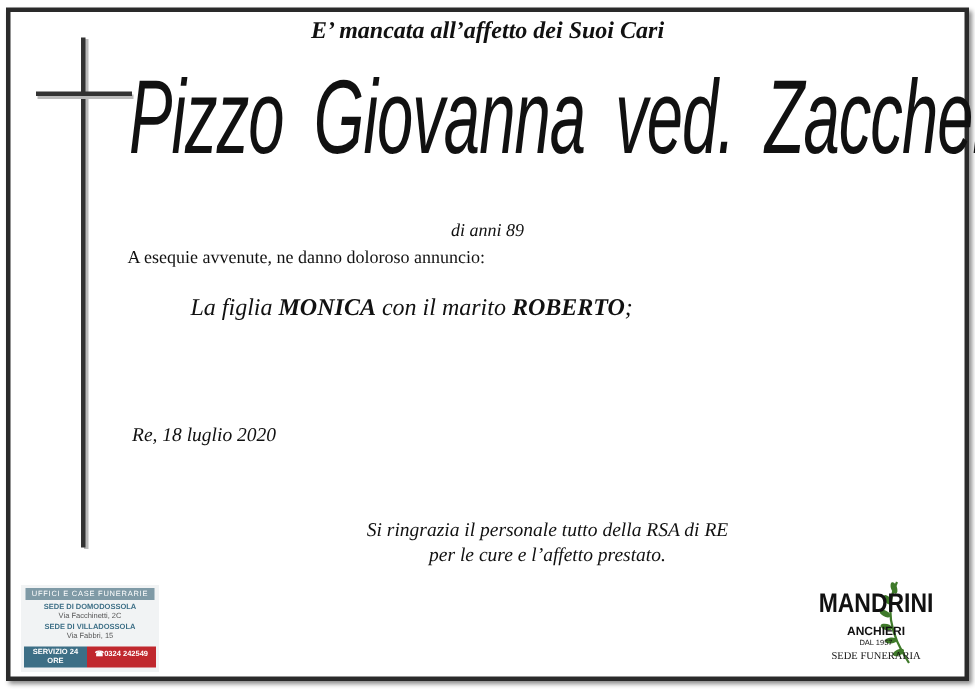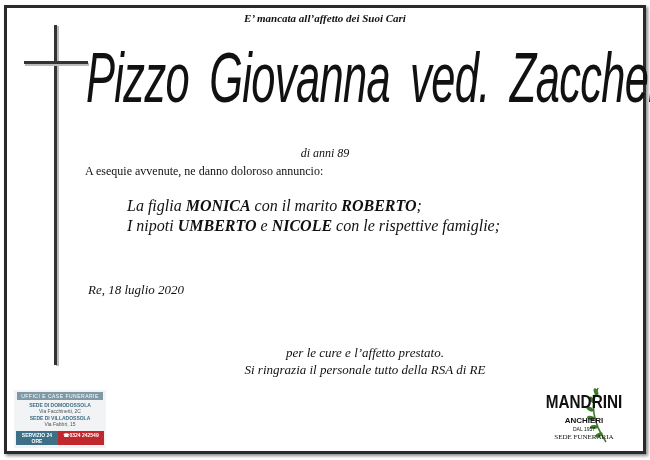--- a/index.html
+++ b/index.html
@@ -6,21 +6,21 @@
   body { width: 650px; height: 460px; position: relative; overflow: hidden; font-family: "Liberation Serif", serif; color: #111; }
   .frame {
     position: absolute; left: 4px; top: 5px; width: 636px; height: 443px;
     border: 3px solid #2a2a2a; box-shadow: 2px 2px 3px rgba(0,0,0,0.45); background: #fff;
   }
   .cross-v { position: absolute; left: 54px; top: 25px; width: 3px; height: 340px;
     background: #333; box-shadow: 2px 1px 0 #bbb; }
   .cross-h { position: absolute; left: 24px; top: 61px; width: 64px; height: 3px;
     background: #333; box-shadow: 1px 2px 0 #bbb; }
   .intro { position: absolute; left: 0; width: 650px; top: 12px; text-align: center;
-    font-style: italic; font-weight: bold; font-size: 11px; }
+    font-style: italic; font-weight: bold; font-size: 16px; }
   .name { position: absolute; left: 86px; top: 40px; width: 560px; white-space: nowrap;
     font-family: "Liberation Sans Narrow", "Liberation Sans", sans-serif; font-style: italic;
     font-size: 70px; line-height: 76px; letter-spacing: -1px;
     transform: scaleX(0.62); transform-origin: left top; word-spacing: 14px; }
   .age { position: absolute; left: 0; width: 650px; top: 129px; text-align: center;
     font-style: italic; font-size: 12px; margin-top: 17px; }
   .announce { position: absolute; left: 85px; top: 164px; font-size: 12px; }
   .family { position: absolute; left: 107px; top: 196px; font-style: italic; font-size: 16px; line-height: 20px; margin-left: 20px; }
   .family b { font-weight: bold; }
   .place-date { position: absolute; left: 88px; top: 282px; font-style: italic; font-size: 13px; }
@@ -52,30 +52,27 @@
 
 <div class="intro">E’ mancata all’affetto dei Suoi Cari</div>
 <div class="name">Pizzo Giovanna ved. Zacchera</div>
 <div class="age">di anni 89</div>
 <div class="announce">A esequie avvenute, ne danno doloroso annuncio:</div>
 
 <div class="family">
   <div>
     <span>La figlia </span><b>MONICA</b><span> con il marito </span><b>ROBERTO</b><span>;</span>
   </div>
-  <div>
-    <span>I nipoti </span><b>UMBERTO</b><span> e </span><b>NICOLE</b><span> con le rispettive famiglie;</span>
-  </div>
 </div>
 
 <div class="place-date">Re, 18 luglio  2020</div>
 
 <div class="thanks">
+  <div>Si ringrazia il personale tutto della RSA di RE</div>
   <div>per le cure e l’affetto prestato.</div>
-  <div>Si ringrazia il personale tutto della RSA di RE</div>
 </div>
 
 <div class="ad-left">
   <div class="hdr">UFFICI E CASE FUNERARIE</div>
   <div class="sede">SEDE DI DOMODOSSOLA</div>
   <div class="addr">Via Facchinetti, 2C</div>
   <div class="sede">SEDE DI VILLADOSSOLA</div>
   <div class="addr">Via Fabbri, 15</div>
   <div class="footer">
     <span class="svc">SERVIZIO 24 ORE</span>

